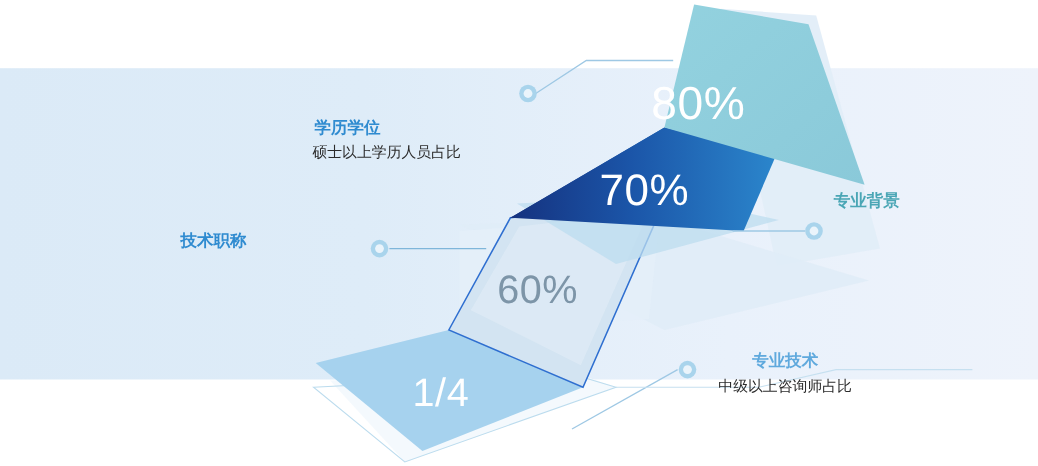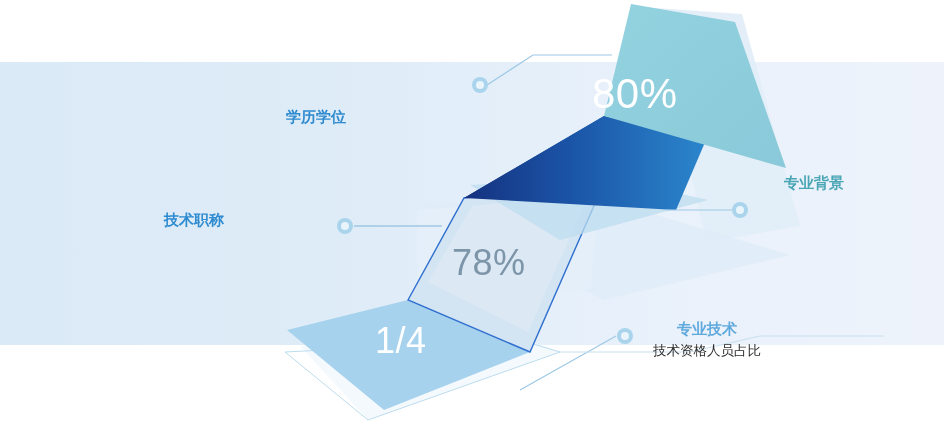--- a/index.html
+++ b/index.html
@@ -24,37 +24,37 @@
   .pct{
     position:absolute;
     font-weight:400;
     letter-spacing:0.5px;
     white-space:nowrap;
     line-height:1;
   }
   .pct-80{left:592px;top:73px;font-size:42px;color:#ffffff;}
   .pct-70{left:545px;top:153px;font-size:40px;color:#ffffff;}
   .pct-60{left:452px;top:245px;font-size:36px;color:#7d95a8;}
-  .pct-14{left:375px;top:323px;font-size:36px;color:#ffffff;}
+  .pct-14{left:375px;top:339px;font-size:36px;color:#ffffff;}
 
   
   .callout{position:absolute;white-space:nowrap;}
   .callout .ttl{
     font-size:15px;font-weight:bold;line-height:1.45;
     color:#2f8bd0;
   }
   .callout .ttl.teal{color:#4aa6b5;}
   .callout .ttl.lite{color:#5fa9dd;}
   .callout .sub{
     font-size:13.5px;color:#2b2b2b;line-height:1.6;
   }
   .c-edu{left:284px;top:66px;text-align:left;margin-top:40px;}
   .c-edu .ttl{padding-left:2px;}
   .c-title{left:164px;top:209px;text-align:center;}
-  .c-major{left:784px;top:172px;text-align:right;}
+  .c-major{left:758px;top:172px;text-align:right;}
   .c-tech{left:653px;top:318px;text-align:center;}
 
   
   .dot{
     position:absolute;width:16px;height:16px;border-radius:50%;
     background:#a9d4ec;
     box-sizing:border-box;
   }
   .dot::after{
     content:"";position:absolute;left:4px;top:4px;
@@ -109,38 +109,40 @@
 
     <polyline points="354,226 442,226" fill="none" stroke="#7fb6da" stroke-width="1.2"></polyline>
 
     <polyline points="666,210 732,210" fill="none" stroke="#9ec8e4" stroke-width="1.2"></polyline>
 
     <polyline points="520,390 616,336" fill="none" stroke="#9ec8e4" stroke-width="1.2"></polyline>
     <polyline points="560,352 690,352 760,336 884,336" fill="none" stroke="#c6e0f0" stroke-width="1"></polyline>
   </svg>
 
   <div class="pct pct-80">80%</div>
-  <div class="pct pct-60">78%</div>
+  <div class="pct pct-70">70%</div>
+  <div class="pct pct-60">60%</div>
   <div class="pct pct-14">1/4</div>
 
   <div class="dot dot-edu"></div>
   <div class="dot dot-title"></div>
   <div class="dot dot-major"></div>
   <div class="dot dot-tech"></div>
 
   <div class="callout c-edu">
     <div class="ttl">学历学位</div>
+    <div class="sub">硕士以上学历人员占比</div>
   </div>
 
   <div class="callout c-title">
     <div class="ttl">技术职称</div>
   </div>
 
   <div class="callout c-major">
     <div class="ttl teal">专业背景</div>
   </div>
 
   <div class="callout c-tech">
     <div class="ttl lite">专业技术</div>
-    <div class="sub">技术资格人员占比</div>
+    <div class="sub">中级以上咨询师占比</div>
   </div>
 
 </div>
 
 </body></html>

